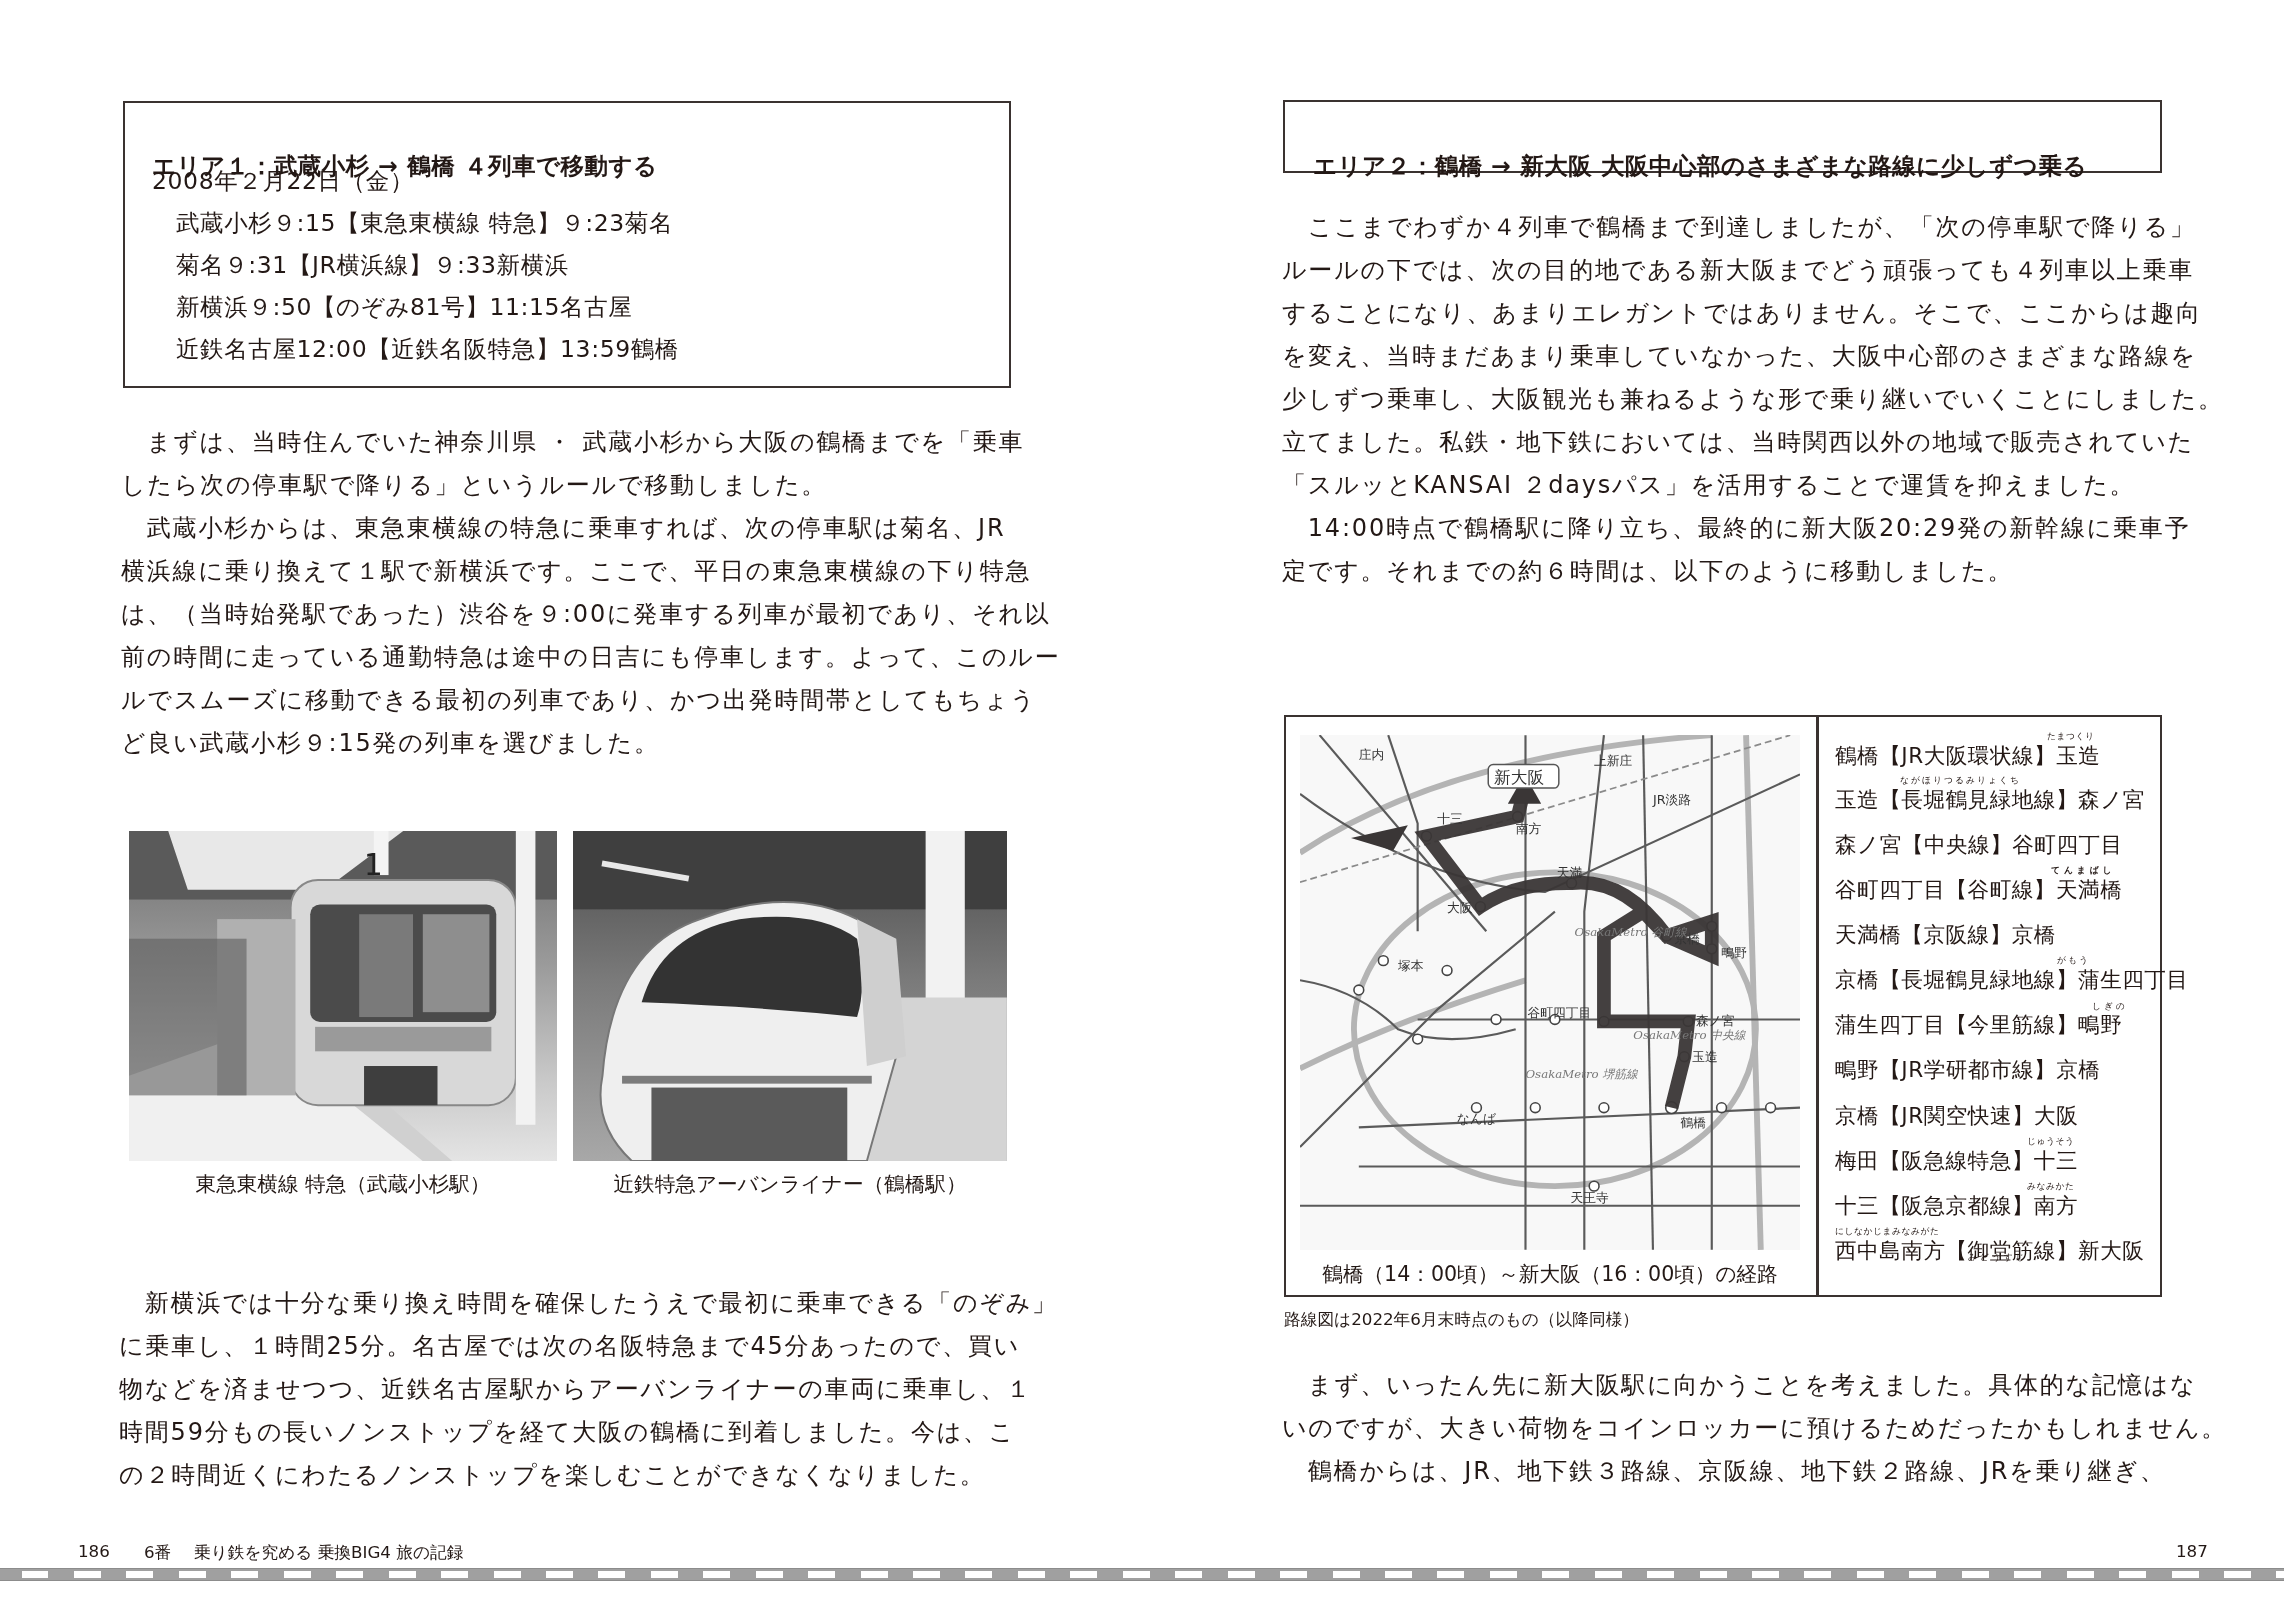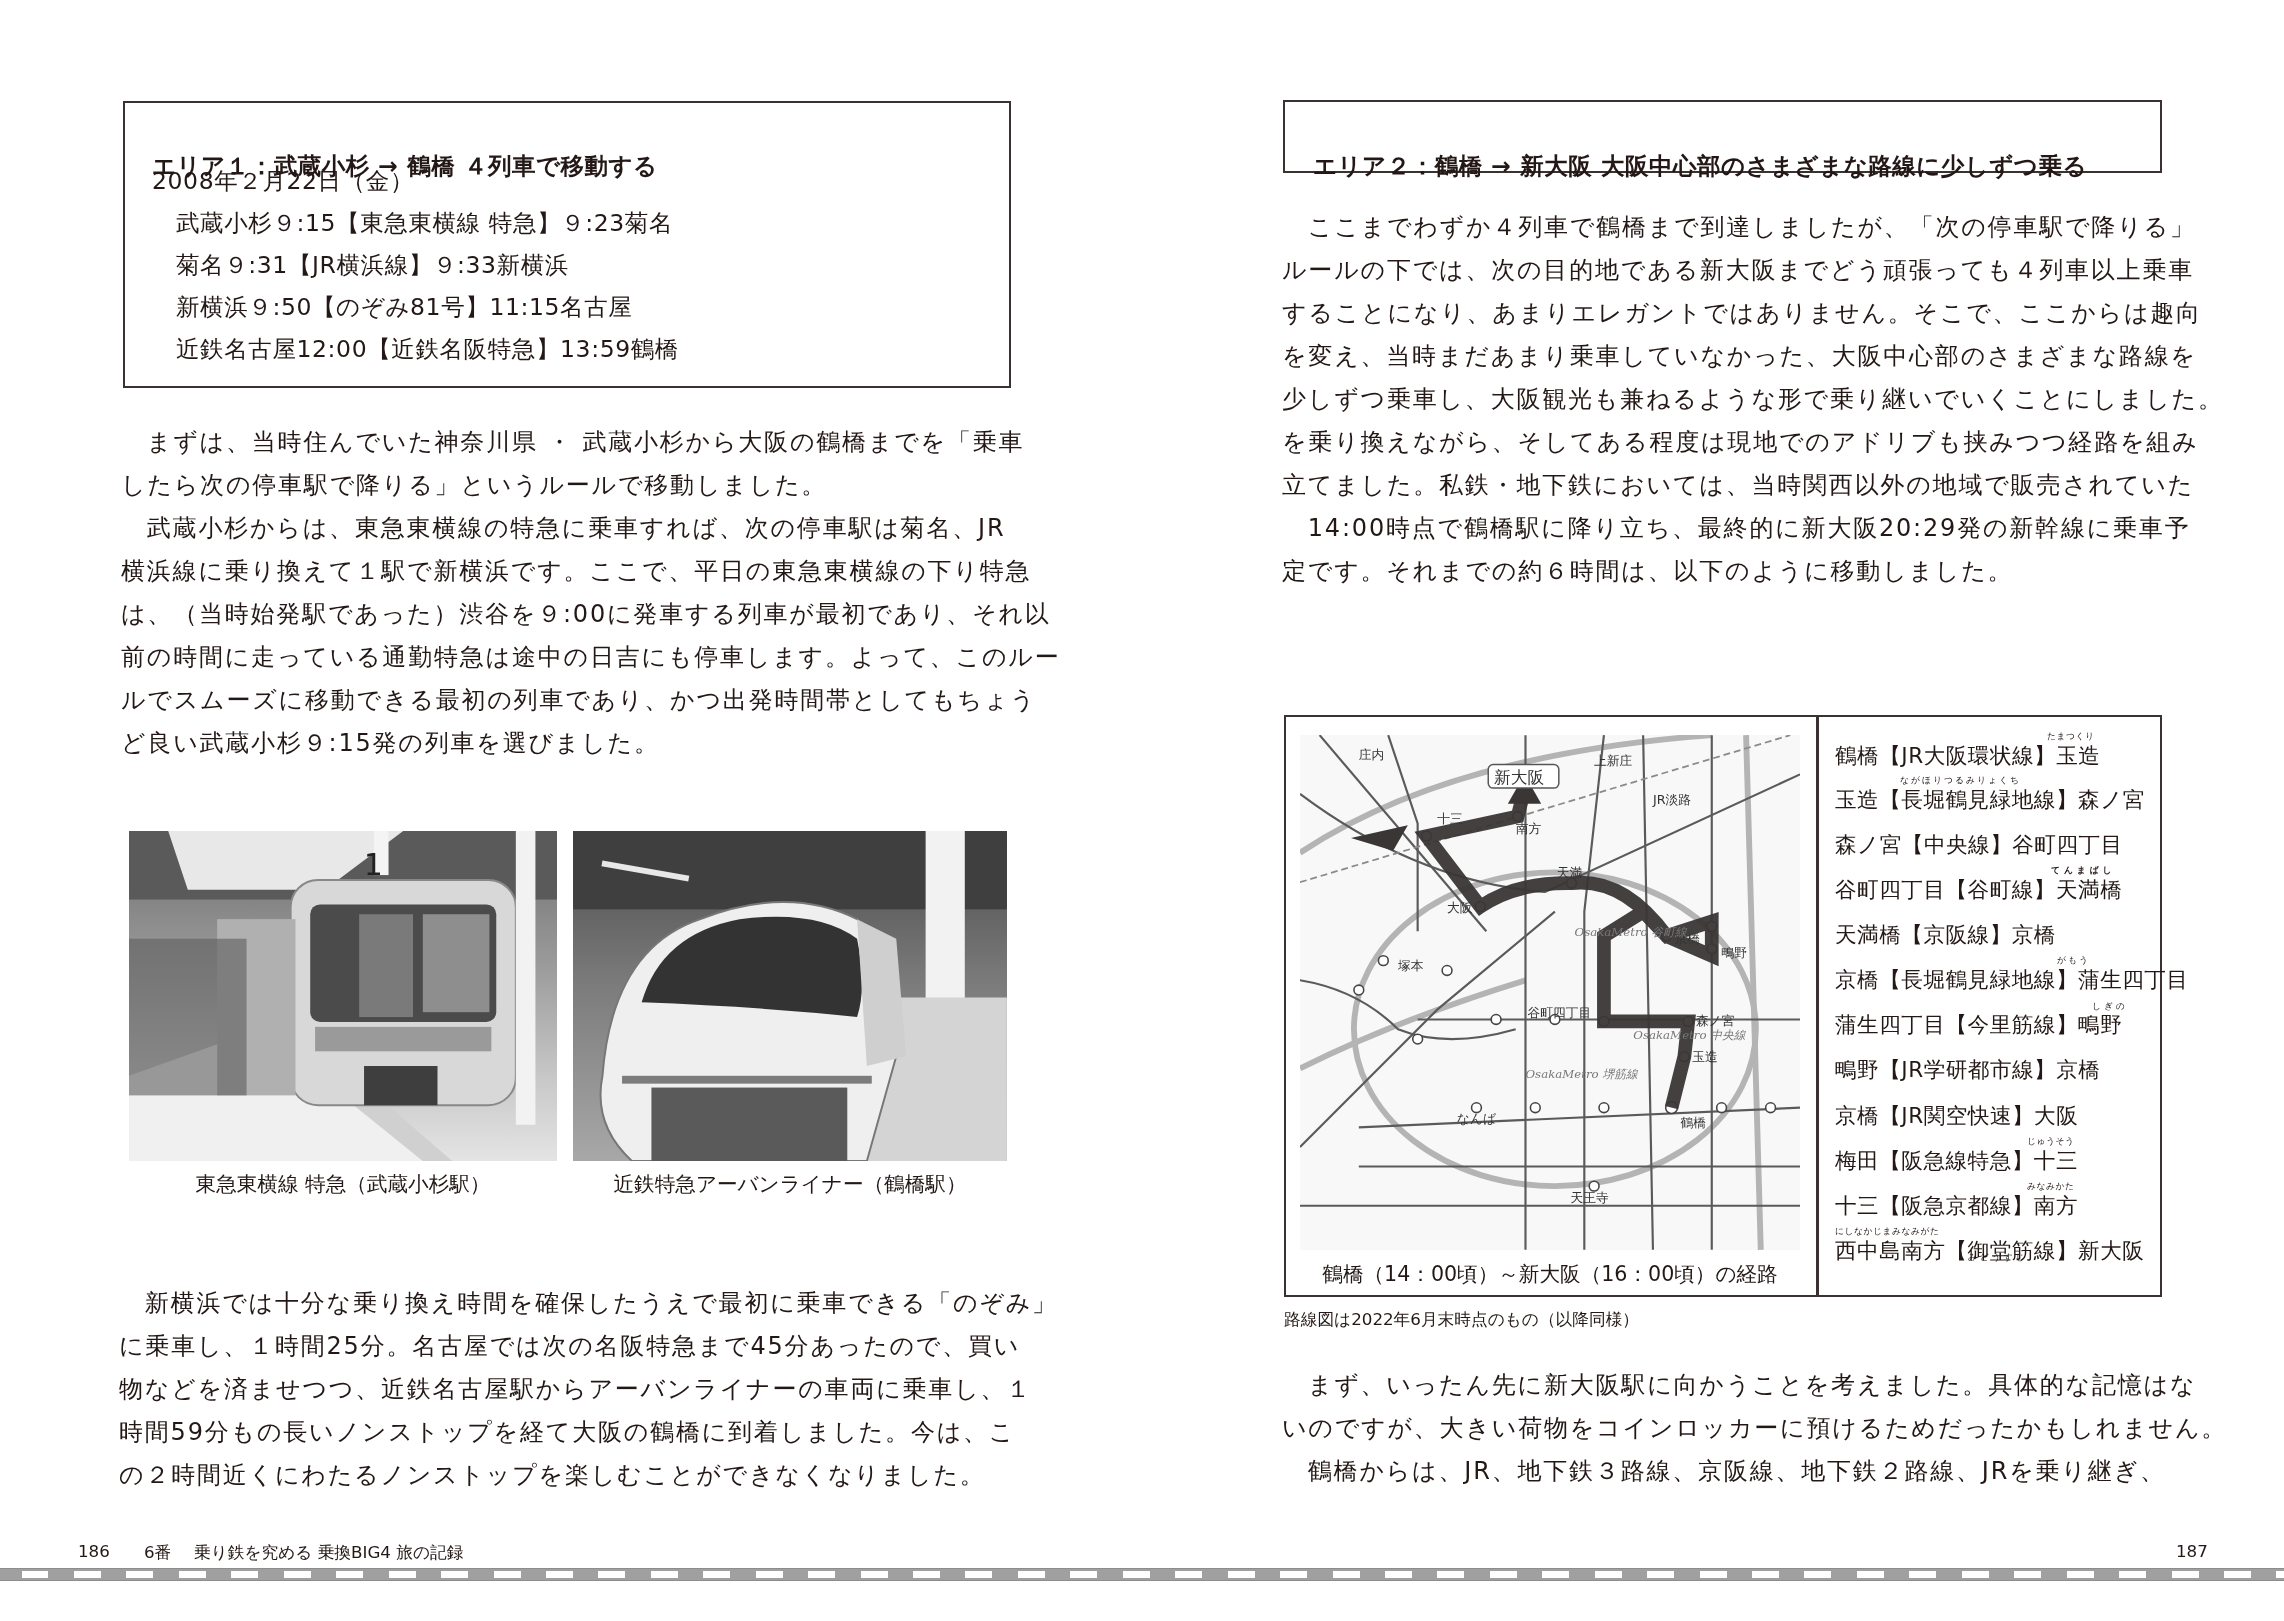--- a/index.html
+++ b/index.html
@@ -102,22 +102,22 @@
 
   <div class="box" style="left:1283px; top:100px; width:879px; height:73px;"></div>
   <div class="box-title abs" style="left:1313px; top:122px;">エリア２：鶴橋 → 新大阪 大阪中心部のさまざまな路線に少しずつ乗る</div>
 
   <div class="para" style="left:1282px; top:206px;">
     <p>　ここまでわずか４列車で鶴橋まで到達しましたが、「次の停車駅で降りる」</p>
     <p>ルールの下では、次の目的地である新大阪までどう頑張っても４列車以上乗車</p>
     <p>することになり、あまりエレガントではありません。そこで、ここからは趣向</p>
     <p>を変え、当時まだあまり乗車していなかった、大阪中心部のさまざまな路線を</p>
     <p>少しずつ乗車し、大阪観光も兼ねるような形で乗り継いでいくことにしました。</p>
-    <p>を乗り換えながら、そしてある程度は現地でのアドリブも挟みつつ経路を組み</p>
     <p>立てました。私鉄・地下鉄においては、当時関西以外の地域で販売されていた</p>
+    <p>「スルッとKANSAI ２daysパス」を活用することで運賃を抑えました。</p>
     <p>　14:00時点で鶴橋駅に降り立ち、最終的に新大阪20:29発の新幹線に乗車予</p>
     <p>定です。それまでの約６時間は、以下のように移動しました。</p>
   </div>
 
   <div class="box" style="left:1284px; top:715px; width:878px; height:582px;"></div>
   <div class="abs" style="left:1816px; top:715px; width:2.5px; height:582px; background:#3a3230;"></div>
 
   <div class="abs" style="left:1300px; top:735px; width:500px; height:515px; background:#f8f8f8; overflow:hidden;">
     <svg width="500" height="515" viewBox="0 0 510 525">
 

